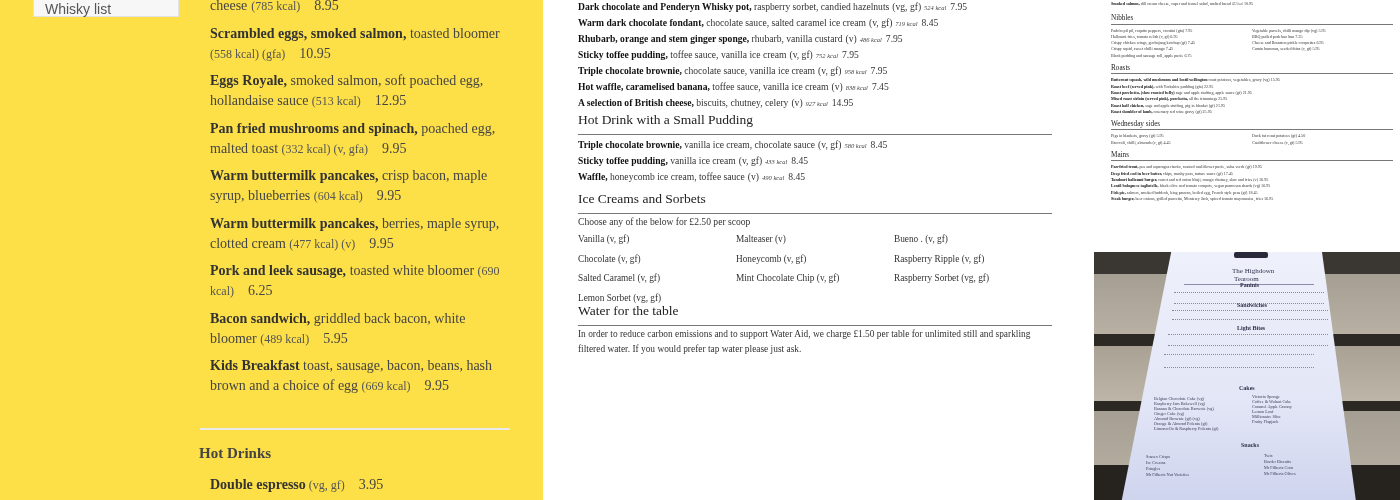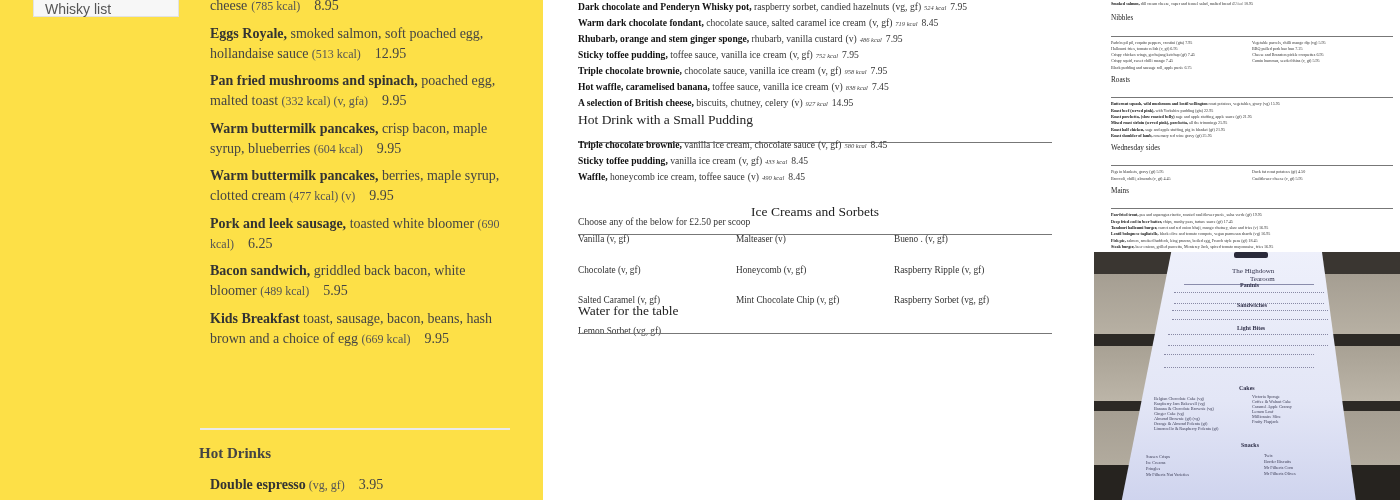--- a/index.html
+++ b/index.html
@@ -27,37 +27,37 @@
 
     
     .mid-panel { position: absolute; left: 543px; top: 0; width: 551px; height: 500px; background: #ffffff; overflow: hidden; }
     .dessert-list { position: absolute; left: 35px; top: -1px; width: 480px; }
     .d-item { font-size: 9.6px; line-height: 15px; color: #333; white-space: nowrap; }
     .d-item .name { font-weight: bold; color: #111; }
     .d-item .tags { margin-left: 3px; }
     .d-item .kcal { font-style: italic; font-size: 6.5px; margin-left: 3px; color: #444; }
     .d-item .price { margin-left: 4px; }
 
-    .d-heading { position: absolute; left: 35px; width: 474px; font-size: 13.5px; color: #222; border-bottom: 1px solid #777; padding-bottom: 14px; }
+    .d-heading { position: absolute; left: 35px; width: 474px; font-size: 13.5px; color: #222; border-bottom: 1px solid #777; padding-bottom: 6px; }
     .h-hotdrink { top: 112px; }
     .hd-list { position: absolute; left: 35px; top: 137px; }
-    .h-ice { top: 204px; text-align: center; }
+    .h-ice { top: 191px; }
     .ice-intro { position: absolute; left: 35px; top: 216px; font-size: 9.6px; color: #333; }
-    .ice-grid { position: absolute; left: 35px; top: 233px; width: 480px; display: grid; grid-template-columns: 158px 158px 158px; row-gap: 17px; font-size: 9.3px; color: #333; }
+    .ice-grid { position: absolute; left: 35px; top: 233px; width: 480px; display: grid; grid-template-columns: 158px 158px 158px; row-gap: 6px; font-size: 9.3px; color: #333; }
     .ice-cell { line-height: 13.6px; white-space: nowrap; }
     .h-water { top: 303px; }
     .water-text { position: absolute; left: 35px; top: 327px; width: 476px; font-size: 9.4px; line-height: 15px; color: #333; }
 
     
     .right-panel { position: absolute; left: 1094px; top: 0; width: 306px; height: 500px; background: #fff; overflow: hidden; }
     .rp-menu { position: absolute; left: 0; top: 0; width: 306px; height: 252px; background: #fff; overflow: hidden; }
     .rp-inner { position: absolute; left: 17px; top: 0; width: 282px; font-size: 4.1px; line-height: 6.3px; color: #333; }
     .rp-inner .b { font-weight: bold; color: #111; }
     .rp-inner .k { font-style: italic; font-size: 3.2px; color: #555; }
-    .rp-h { font-size: 7.2px; color: #222; border-bottom: 1px solid #777; padding-bottom: 14px; margin: 6px 0 3px; }
+    .rp-h { font-size: 7.2px; color: #222; border-bottom: 1px solid #777; padding-bottom: 2px; margin: 6px 0 3px; }
     .rp-row { white-space: nowrap; overflow: hidden; }
     .rp-2col { display: grid; grid-template-columns: 141px 141px; }
 
     .rp-photo { position: absolute; left: 0; top: 252px; width: 306px; height: 248px; overflow: hidden;
       background: linear-gradient(180deg, #3a3631 0%, #3a3631 9%, #a59e92 9%, #b7b0a3 33%, #2c2925 33%, #2c2925 38%, #a8a194 38%, #bcb5a8 60%, #2c2925 60%, #2c2925 64%, #a59e92 64%, #b2ab9e 86%, #26231f 86%); }
     .paper { position: absolute; left: 20px; top: 0; width: 260px; height: 248px;
       background: linear-gradient(180deg, #eef0fb 0%, #e3e6f6 60%, #cfd4ee 100%);
       clip-path: polygon(22% 0, 80% 0, 93% 100%, 3% 100%); }
     .paper-text { position: absolute; left: 0; top: 0; width: 306px; height: 248px; font-size: 4.3px; color: #3b3c55; }
     .pt { position: absolute; white-space: nowrap; font-family: Liberation Serif, serif; }
@@ -67,20 +67,21 @@
 </head>
 <body>
 
 <div class="left-panel">
   <div class="side-nav">
     <a class="side-nav-item">Whisky list</a>
   </div>
 
   <div class="menu-col" id="breakfast-list">
       <div class="menu-item first-item"><span class="name"></span><span class="desc">cheese</span><span class="kcal" style="margin-left: 4px;">(785 kcal)</span><span class="tags"></span><span class="price">8.95</span></div>
+      <div class="menu-item"><span class="name">Scrambled eggs, smoked salmon,</span><span class="desc"> toasted bloomer </span><span class="kcal">(558 kcal)</span><span class="tags"> (gfa)</span><span class="price">10.95</span></div>
       <div class="menu-item"><span class="name">Eggs Royale,</span><span class="desc"> smoked salmon, soft poached egg, hollandaise sauce </span><span class="kcal">(513 kcal)</span><span class="tags"></span><span class="price">12.95</span></div>
       <div class="menu-item"><span class="name">Pan fried mushrooms and spinach,</span><span class="desc"> poached egg, malted toast </span><span class="kcal">(332 kcal)</span><span class="tags"> (v, gfa)</span><span class="price">9.95</span></div>
       <div class="menu-item"><span class="name">Warm buttermilk pancakes,</span><span class="desc"> crisp bacon, maple syrup, blueberries </span><span class="kcal">(604 kcal)</span><span class="tags"></span><span class="price">9.95</span></div>
       <div class="menu-item"><span class="name">Warm buttermilk pancakes,</span><span class="desc"> berries, maple syrup, clotted cream </span><span class="kcal">(477 kcal)</span><span class="tags"> (v)</span><span class="price">9.95</span></div>
       <div class="menu-item"><span class="name">Pork and leek sausage,</span><span class="desc"> toasted white bloomer </span><span class="kcal">(690 kcal)</span><span class="tags"></span><span class="price">6.25</span></div>
       <div class="menu-item"><span class="name">Bacon sandwich,</span><span class="desc"> griddled back bacon, white bloomer </span><span class="kcal">(489 kcal)</span><span class="tags"></span><span class="price">5.95</span></div>
       <div class="menu-item"><span class="name">Kids Breakfast</span><span class="desc"> toast, sausage, bacon, beans, hash brown and a choice of egg </span><span class="kcal">(669 kcal)</span><span class="tags"></span><span class="price">9.95</span></div>
     </div>
 
   <div class="section-divider"></div>
@@ -119,20 +120,21 @@
       <div class="ice-cell">Raspberry Ripple  (v, gf)</div>
       <div class="ice-cell">Salted Caramel  (v, gf)</div>
       <div class="ice-cell">Mint Chocolate Chip  (v, gf)</div>
       <div class="ice-cell">Raspberry Sorbet  (vg, gf)</div>
       <div class="ice-cell">Lemon Sorbet  (vg, gf)</div>
       <div class="ice-cell"></div>
       <div class="ice-cell"></div>
     </div>
 
   <div class="d-heading h-water">Water for the table</div>
+  <div class="water-text">In order to reduce carbon emissions and to support Water Aid, we charge £1.50 per table for unlimited still and sparkling filtered water. If you would prefer tap water please just ask.</div>
 </div>
 
 <div class="right-panel">
   <div class="rp-menu">
     <div class="rp-inner">
       <div class="rp-row" style="margin-top:1px;">
         <span class="b">Smoked salmon,</span><span> dill cream cheese, caper and fennel salad, malted bread</span>
         <span class="k">422 kcal</span>
         <span>10.95</span>
       </div>
@@ -186,21 +188,21 @@
           <div class="rp-row"><span class="b">Steak burger,</span><span> beer onions, grilled pancetta, Monterey Jack, spiced tomato mayonnaise, fries 16.95</span></div>
         </div>
     </div>
   </div>
 
   <div class="rp-photo">
     <div class="paper"></div>
     <div class="paper-text">
       <div class="pt" style="left:140px;top:0;width:34px;height:6px;background:#2a2a3a;border-radius:2px;"></div>
       <div class="pt title" style="left:138px;top:15px;">The Highdown</div>
-      <div class="pt title" style="left:156px;top:23px;">Tearoom</div>
+      <div class="pt title" style="left:140px;top:23px;">Tearoom</div>
       <div class="pt" style="left:90px;top:32px;width:130px;height:1px;background:#8a8cab;"></div>
       <div class="pt h" style="left:146px;top:30px;">Paninis</div>
       <div class="pt" style="left:80px;top:40px;width:150px;height:12px;border-top:1px dotted #8889a5;border-bottom:1px dotted #8889a5;"></div>
       <div class="pt h" style="left:143px;top:50px;">Sandwiches</div>
       <div class="pt" style="left:78px;top:58px;width:156px;height:10px;border-top:1px dotted #8889a5;border-bottom:1px dotted #8889a5;"></div>
       <div class="pt h" style="left:143px;top:73px;">Light Bites</div>
       <div class="pt" style="left:74px;top:82px;width:160px;height:12px;border-top:1px dotted #8889a5;border-bottom:1px dotted #8889a5;"></div>
       <div class="pt" style="left:70px;top:102px;width:150px;height:14px;border-top:1px dotted #8889a5;border-bottom:1px dotted #8889a5;"></div>
       <div class="pt h" style="left:145px;top:133px;">Cakes</div>
       <div class="pt" id="cakes-left" style="left:60px;top:144px;line-height:5px;">

